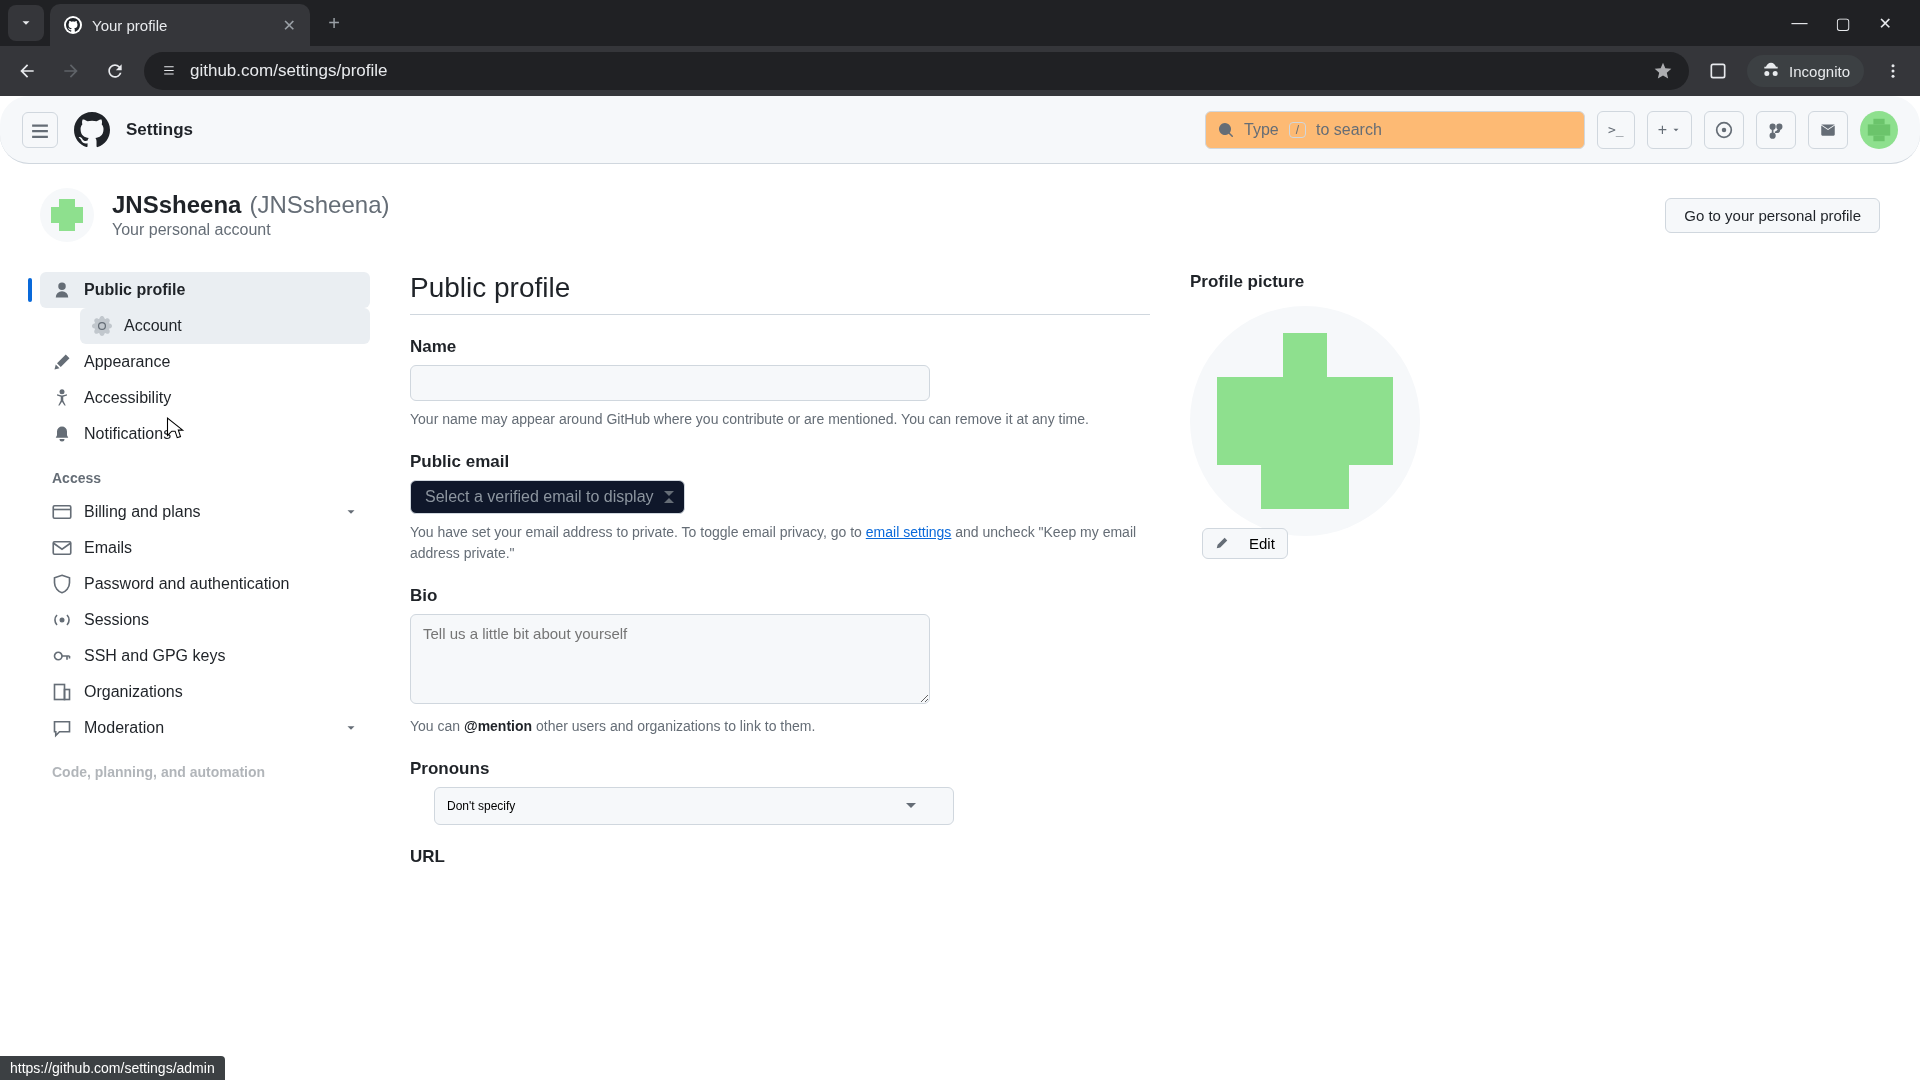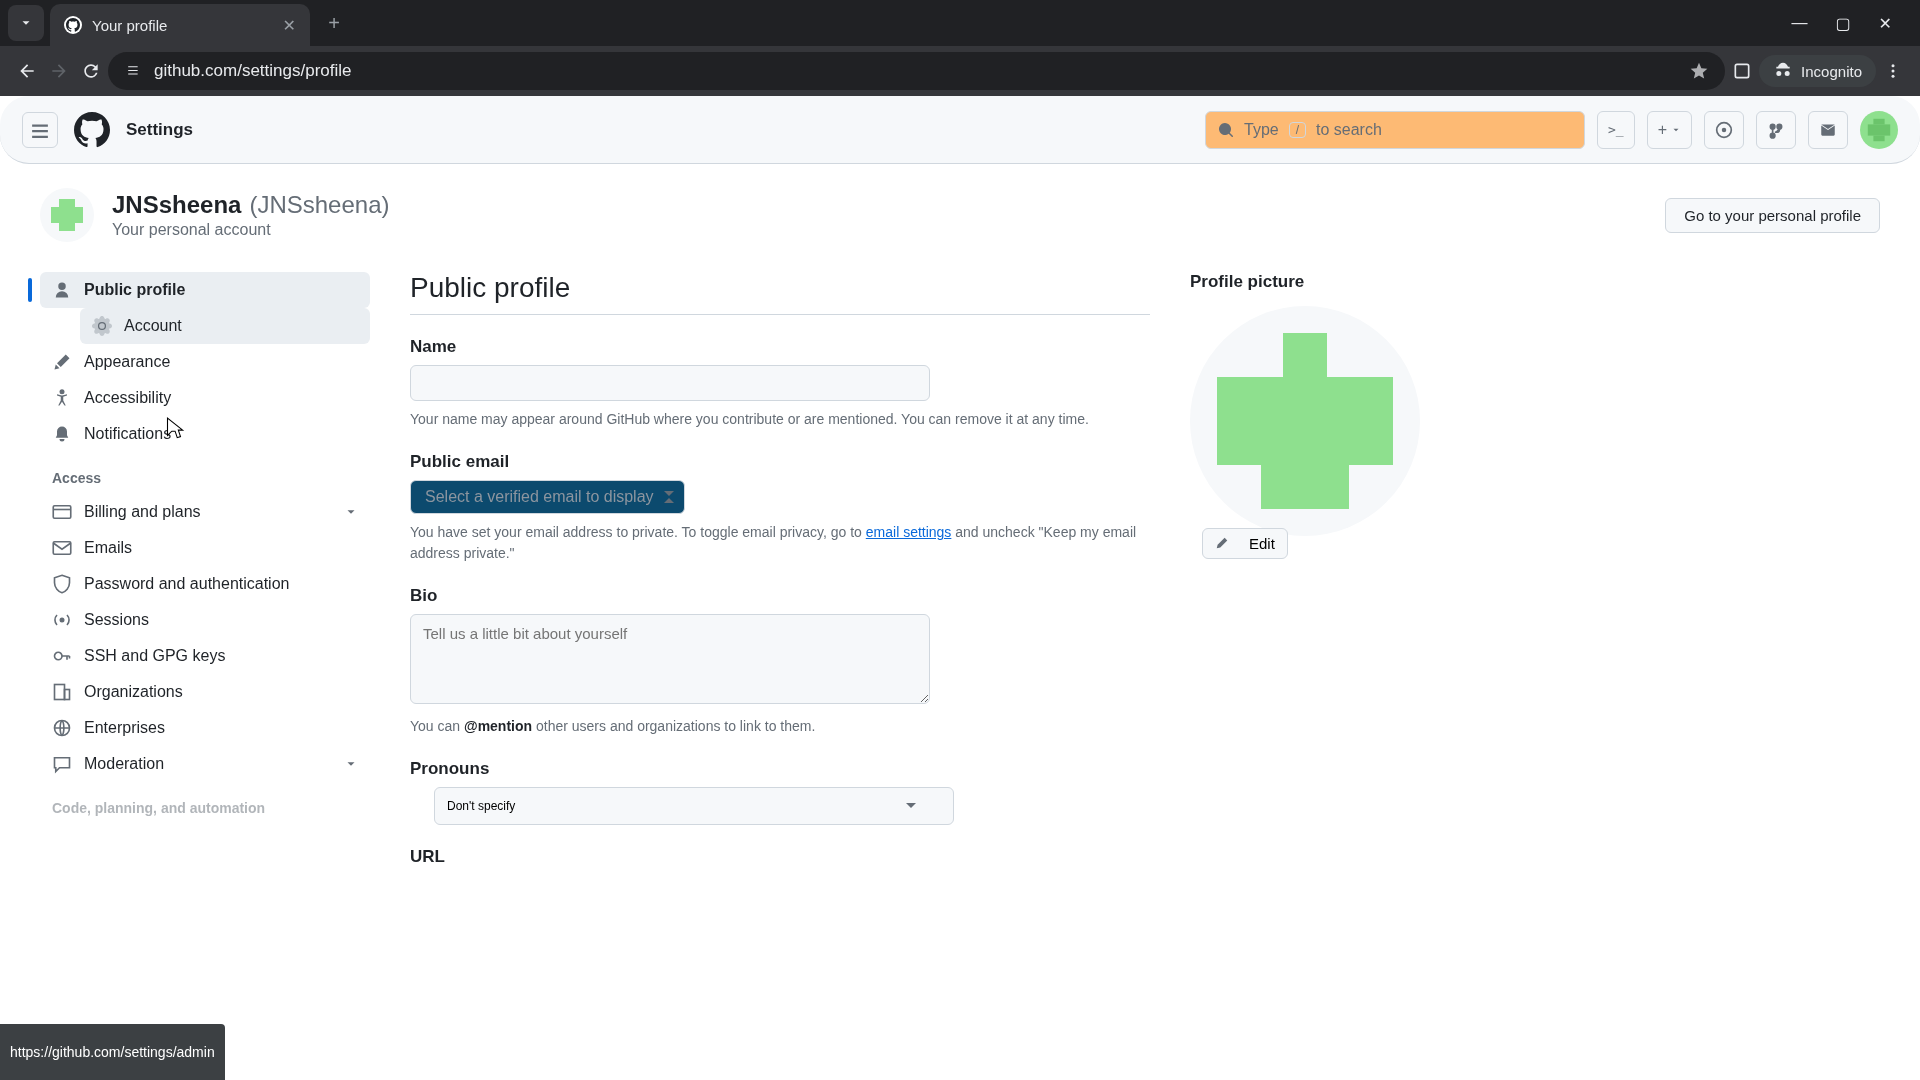--- a/index.html
+++ b/index.html
@@ -10,21 +10,21 @@
 .tab-bar { display: flex; align-items: center; height: 46px; padding: 0 8px; gap: 6px; }
 .tab-menu { width: 36px; height: 36px; display: flex; align-items: center; justify-content: center; border-radius: 8px; background: #35363a; cursor: pointer; }
 .tab { display: flex; align-items: center; background: #35363a; border-radius: 10px 10px 0 0; padding: 0 14px; height: 42px; min-width: 260px; gap: 10px; margin-top: 4px; }
 .tab-favicon { width: 18px; height: 18px; background: #fff; border-radius: 50%; display: flex; align-items: center; justify-content: center; }
 .tab-title { font-size: 15px; color: #e8eaed; flex: 1; }
 .tab-close { font-size: 16px; color: #9aa0a6; cursor: pointer; }
 .new-tab { width: 36px; height: 36px; display: flex; align-items: center; justify-content: center; color: #9aa0a6; cursor: pointer; font-size: 20px; }
 .window-controls { margin-left: auto; display: flex; gap: 28px; padding-right: 20px; }
 .window-controls span { color: #e8eaed; cursor: pointer; font-size: 16px; }
 
-.addr-bar { display: flex; align-items: center; height: 50px; padding: 0 12px; gap: 2px; background: #35363a; }
+.addr-bar { display: flex; align-items: center; height: 50px; padding: 0 12px; gap: 14px; background: #35363a; }
 .nav-btn { width: 30px; height: 30px; display: flex; align-items: center; justify-content: center; color: #9aa0a6; cursor: pointer; }
 .nav-btn.enabled { color: #e8eaed; }
 .addr-input { flex: 1; background: #202124; border-radius: 20px; height: 38px; display: flex; align-items: center; padding: 0 16px; gap: 12px; }
 .addr-text { color: #e8eaed; font-size: 17px; }
 .addr-right { margin-left: auto; display: flex; gap: 14px; align-items: center; }
 .incognito-badge { display: flex; align-items: center; gap: 8px; background: #3c4043; padding: 6px 14px; border-radius: 18px; color: #e8eaed; font-size: 15px; }
 
 
 .gh-header { display: flex; align-items: center; height: 68px; padding: 0 22px; border-bottom: 1px solid #d0d7de; gap: 16px; background: #f6f8fa; border-radius: 29px; }
 .hamburger { width: 36px; height: 36px; border: 1px solid #d0d7de; border-radius: 6px; display: flex; align-items: center; justify-content: center; cursor: pointer; }
@@ -57,36 +57,36 @@
 
 
 .main { flex: 1; max-width: 740px; }
 .page-heading { font-size: 28px; font-weight: 400; color: #1f2328; padding-bottom: 10px; border-bottom: 1px solid #d0d7de; margin-bottom: 22px; }
 .form-label { font-size: 17px; font-weight: 600; color: #1f2328; margin-bottom: 8px; display: block; }
 .form-input { width: 520px; height: 36px; border: 1px solid #d0d7de; border-radius: 6px; padding: 0 12px; font-size: 15px; background: #f6f8fa; }
 .form-help { font-size: 14px; color: #656d76; margin-top: 8px; line-height: 1.5; }
 .form-help a { color: #0969da; text-decoration: underline; }
 .form-help .mention { font-weight: 600; color: #1f2328; }
 .form-group { margin-bottom: 22px; }
-.select-disabled { display: inline-flex; align-items: center; background: #0c4a6e; border: 1px solid #d0d7de; border-radius: 6px; padding: 7px 30px 7px 14px; color: #8c959f; font-size: 16px; position: relative; }
+.select-disabled { display: inline-flex; align-items: center; background: #0f172a; border: 1px solid #d0d7de; border-radius: 6px; padding: 7px 30px 7px 14px; color: #8c959f; font-size: 16px; position: relative; }
 .select-disabled::after { content: ""; position: absolute; right: 10px; width: 0; height: 0; border-left: 5px solid transparent; border-right: 5px solid transparent; border-top: 5px solid #656d76; top: 10px; }
 .select-disabled::before { content: ""; position: absolute; right: 10px; width: 0; height: 0; border-left: 5px solid transparent; border-right: 5px solid transparent; border-bottom: 5px solid #656d76; bottom: 10px; }
 textarea.form-input { width: 520px; height: 90px; padding: 10px 12px; resize: vertical; font-family: inherit; }
 .select-normal { width: 520px; height: 38px; border: 1px solid #d0d7de; border-radius: 6px; padding: 0 12px; font-size: 12px; background: #f6f8fa; appearance: none; position: relative; margin-left: 24px; }
 .select-wrap { position: relative; width: 520px; }
 .select-wrap::after { content: ""; position: absolute; right: 14px; top: 16px; width: 0; height: 0; border-left: 5px solid transparent; border-right: 5px solid transparent; border-top: 5px solid #656d76; }
 
 
 .pic-panel { width: 310px; flex-shrink: 0; }
 .pic-label { font-size: 17px; font-weight: 600; color: #1f2328; margin-bottom: 14px; }
 .pic-circle { width: 230px; height: 230px; border-radius: 50%; background: #f6f8fa; display: flex; align-items: center; justify-content: center; position: relative; overflow: hidden; }
 .edit-btn { position: relative; display: inline-flex; align-items: center; gap: 20px; background: #f6f8fa; border: 1px solid #d0d7de; border-radius: 6px; padding: 6px 12px; font-size: 15px; cursor: pointer; margin-top: -36px; margin-left: 12px; z-index: 2; }
 
 
-.status-bar { position: absolute; bottom: 0; left: 0; background: #3c4043; color: #fff; font-size: 14px; padding: 20px 10px; border-top-right-radius: 4px; }
+.status-bar { position: absolute; bottom: 0; left: 0; background: #3c4043; color: #fff; font-size: 14px; padding: 4px 10px; border-top-right-radius: 4px; }
 
 
 .cursor { position: absolute; left: 163px; top: 416px; z-index: 100; pointer-events: none; }
 
 svg { display: block; }
 </style>
 </head>
 <body>
 
 <div class="browser-chrome">
@@ -304,27 +304,20 @@
     </div>
     <div class="side-item">
       <svg class="side-icon" viewBox="0 0 16 16">
           <rect x="2" y="2" width="8" height="12" fill="none" stroke="currentColor" stroke-width="1.3"></rect>
           <rect x="10" y="6" width="4" height="8" fill="none" stroke="currentColor" stroke-width="1.3"></rect>
         </svg>
       <span>Organizations</span>
     </div>
     <div class="side-item">
       <svg class="side-icon" viewBox="0 0 16 16">
-          <circle cx="8" cy="8" r="6" fill="none" stroke="currentColor" stroke-width="1.3"></circle>
-          <path d="M2 8h12M8 2c2 2 2 10 0 12M8 2c-2 2-2 10 0 12" fill="none" stroke="currentColor" stroke-width="1.3"></path>
-        </svg>
-      <span>Enterprises</span>
-    </div>
-    <div class="side-item">
-      <svg class="side-icon" viewBox="0 0 16 16">
           <path fill="none" stroke="currentColor" stroke-width="1.3" d="M2 3h12v8H6l-3 3v-3H2z"></path>
         </svg>
       <span>Moderation</span>
       <svg class="chevron" width="14" height="14" viewBox="0 0 16 16">
           <path fill="currentColor" d="M4 6l4 4 4-4z"></path>
         </svg>
     </div>
 
     <div class="side-section" style="opacity:0.5;">Code, planning, and automation</div>
   </div>

